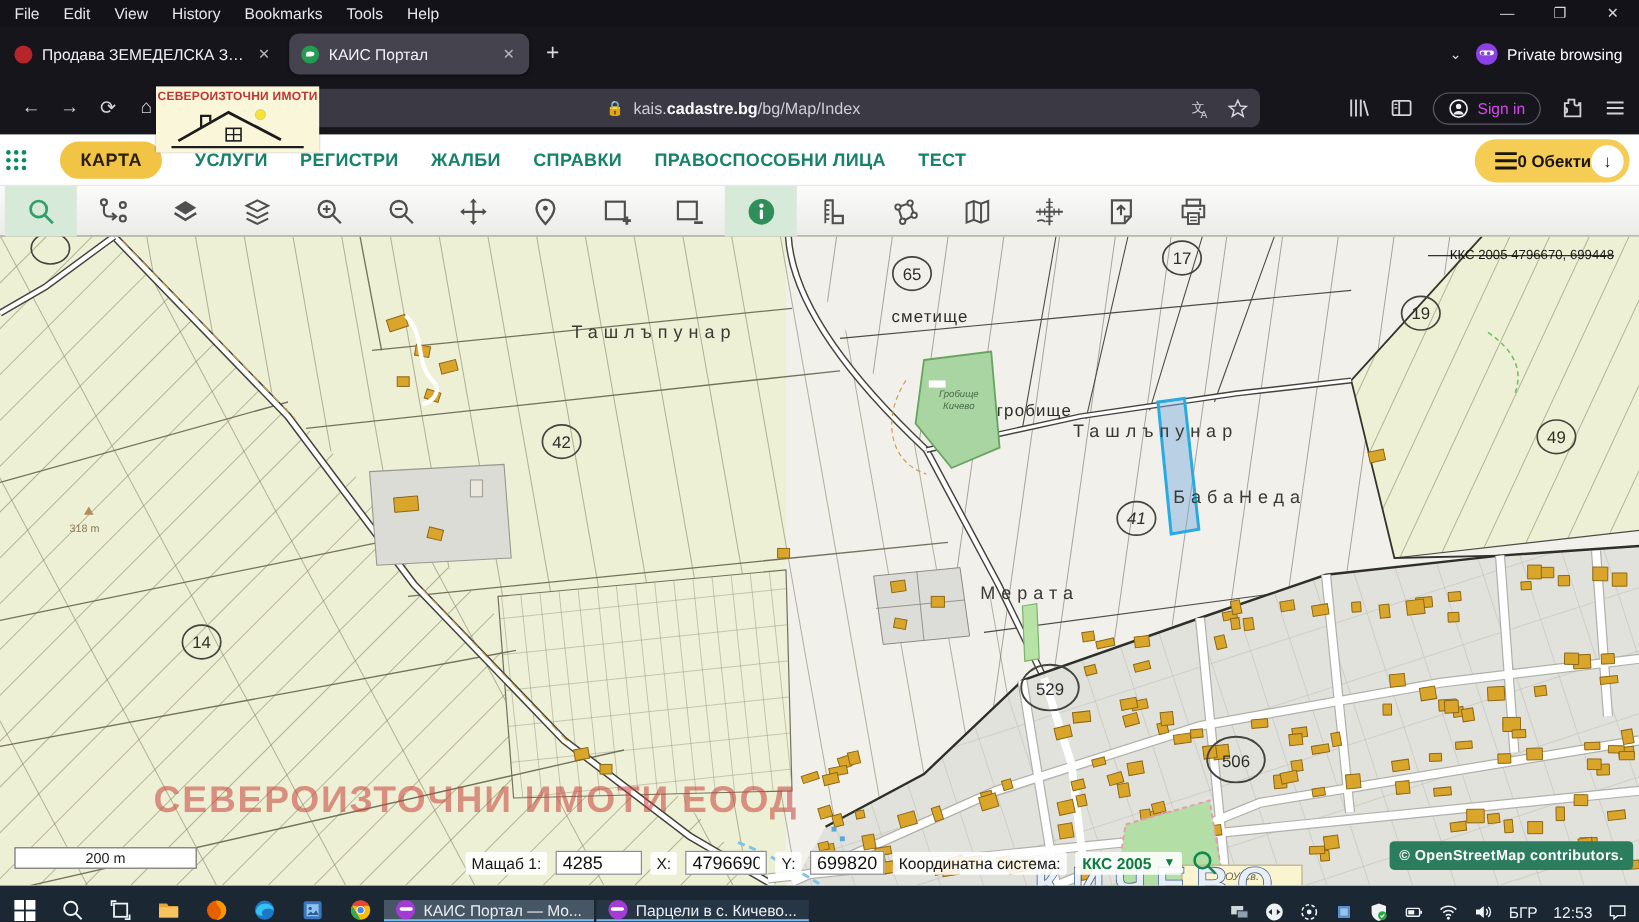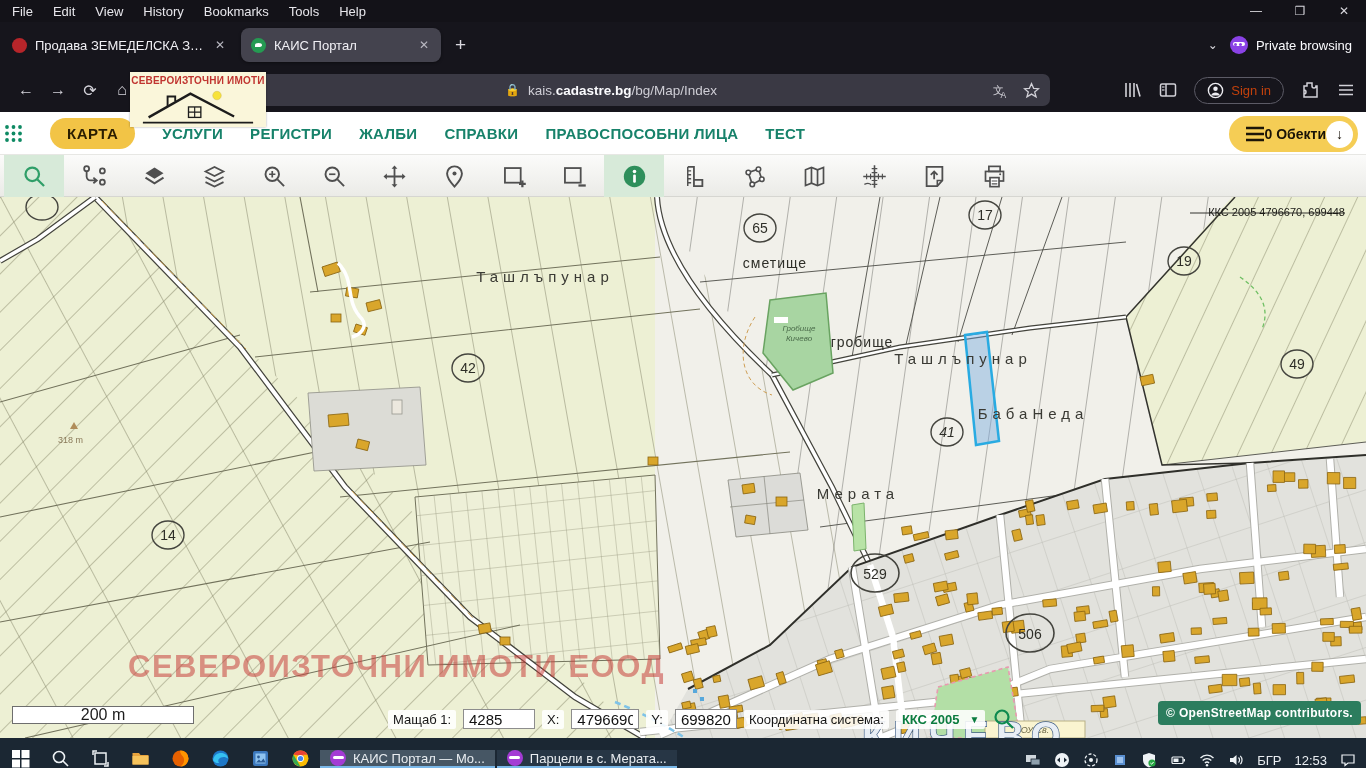--- a/index.html
+++ b/index.html
@@ -40,21 +40,21 @@
   .addrbar { height:44px; background:#16151c; display:flex; align-items:center; padding:0 10px; }
   .navbtn { color:#d4d3da; font-size:16px; width:32px; text-align:center; }
   .urlpill { position:absolute; left:172px; top:74px; width:878px; height:32px;
     background:#3a3944; border-radius:7px; display:flex; align-items:center;
     justify-content:center; gap:8px; color:#cfced6; font-size:13.5px; }
   .urlpill .lock { font-size:12px; color:#cfced6; }
   .urlpill .host { color:#fbfbfe; font-weight:bold; }
   .url-right { position:absolute; right:10px; display:flex; gap:14px; align-items:center; }
   .addr-right { margin-left:auto; display:flex; align-items:center; gap:16px; }
   .signin { display:flex; align-items:center; gap:7px; border:1px solid #5c5b66;
-    border-radius:16px; padding:4px 12px; color:#c2410c; font-size:13px; }
+    border-radius:16px; padding:4px 12px; color:#d946ef; font-size:13px; }
   .i16 { width:17px; height:17px; display:block; }
   .i20 { width:20px; height:20px; display:block; }
 
   
   .sitenav { height:43px; background:#fff; display:flex; align-items:center;
     padding-left:4px; gap:27px; border-bottom:1px solid #e7e7e4; position:relative; }
   .navlink { color:#17826a; font-weight:bold; font-size:15px; letter-spacing:.3px; text-decoration:none; }
   .karta { background:#f2c446; color:#2a1e00; font-weight:bold; font-size:15px;
     border-radius:17px; padding:7px 17px; letter-spacing:.5px; }
   .objpill { position:absolute; right:8px; top:4px; height:36px; background:#f5cd55;
@@ -69,23 +69,23 @@
   .tool { width:60px; height:42px; display:flex; align-items:center; justify-content:center; }
   .tool.active { background:#d7ead9; }
   .tool svg { width:27px; height:27px; }
 
   
   .map { position:relative; width:1366px; height:541px; overflow:hidden; background:#edf0d4; }
   .map svg.base { position:absolute; left:0; top:0; }
   text.plab { fill:#3a3a34; font-size:15px; letter-spacing:5px; }
   text.plab2 { fill:#2e2e28; font-size:14px; letter-spacing:1px; }
   text.pnum { fill:#2e2e28; font-size:14px; text-anchor:middle; }
-  .scalebar { position:absolute; left:12px; top:509px; width:182px; height:18px;
+  .scalebar { position:absolute; left:12px; top:509px; width:152px; height:18px;
     background:#fff; border:1px solid #6e6e6e; box-shadow:inset 0 0 0 1px #fff;
-    font-size:16px; color:#1c1c1c; display:flex; align-items:center; justify-content:center; }
+    font-size:12px; color:#1c1c1c; display:flex; align-items:center; justify-content:center; }
   .statusbar { position:absolute; left:388px; top:510px; display:flex; gap:7px;
     align-items:center; font-size:13px; }
   .sb-label { background:rgba(255,255,255,.88); padding:2px 5px; color:#161616;
     border-radius:2px; white-space:nowrap; }
   .sb-input { height:20px; border:1px solid #8d8d8d; background:#fff; font-size:15px;
     font-family:"Liberation Sans", sans-serif; padding:0 5px; color:#111; }
   .sb-crs { background:rgba(255,255,255,.88); border-radius:2px; padding:2px 6px;
     color:#0b7c3f; font-weight:bold; display:flex; gap:10px; align-items:center; white-space:nowrap; }
   .sb-crs .dd { font-size:10px; color:#0b7c3f; }
   .osm { position:absolute; right:5px; top:504px; background:#2c7d5e; color:#fff;
@@ -745,21 +745,21 @@
           <circle cx="9.5" cy="9.5" r="3.4" fill="#fff"></circle>
           <circle cx="9.5" cy="9.5" r="2.6" fill="#4285f4"></circle>
         </svg>
       </div>
     <div class="twin active">
       <span class="ffp"></span>
       <span class="t">КАИС Портал — Mo...</span>
     </div>
     <div class="twin">
       <span class="ffp"></span>
-      <span class="t">Парцели в с. Мерата...</span>
+      <span class="t">Парцели в с. Кичево...</span>
     </div>
     <div class="tray">
       <svg viewBox="0 0 16 16">
           <rect x="1" y="3" width="10" height="7" fill="#cfd6dc"></rect>
           <rect x="6" y="7" width="9" height="6" fill="#8fa0ad" stroke="#1b2733" stroke-width="0.8"></rect>
         </svg>
       <svg viewBox="0 0 16 16">
           <circle cx="8" cy="8" r="7" fill="#eef2f5"></circle>
           <path d="M3 8 l3 -2.4 v4.8 Z M13 8 l-3 -2.4 v4.8 Z" fill="#1b2733"></path>
         </svg>

